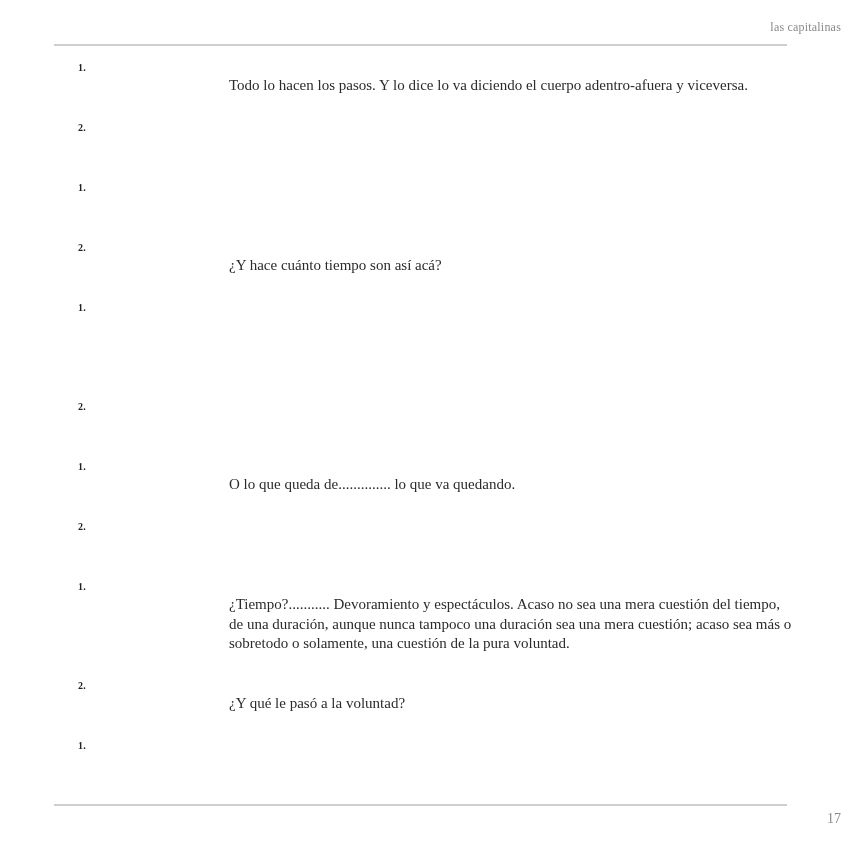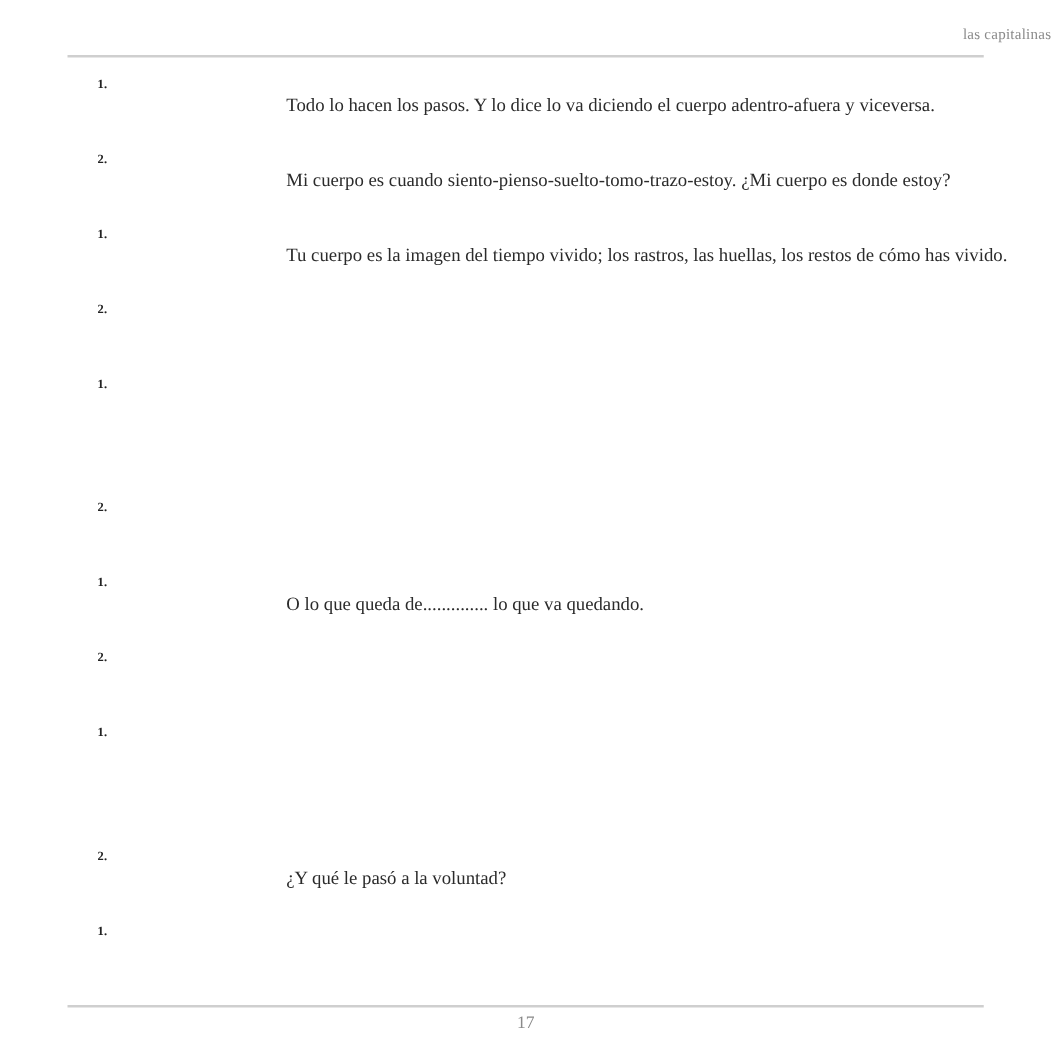--- a/index.html
+++ b/index.html
@@ -32,21 +32,21 @@
       height: 2px;
       background: #cfcfcf;
     }
     .rule.top { top: 44px; }
     .rule.bottom { top: 804px; }
     .folio {
       position: absolute;
       top: 811px;
       left: 0;
       width: 841px;
-      text-align: center;
+      text-align: right;
       font-size: 14px;
       color: #8a8a8a;
     }
     .dialogue {
       position: absolute;
       top: 58px;
       left: 0;
       width: 851px;
     }
     .turn {
@@ -82,44 +82,46 @@
 <div class="running-head">las capitalinas</div>
 <div class="rule top"></div>
 
 <div class="dialogue">
   <div class="turn">
     <span class="speaker">1.</span>
     <div class="speech">Todo lo hacen los pasos.  Y lo dice lo va diciendo el cuerpo adentro-afuera y viceversa.</div>
   </div>
   <div class="turn">
     <span class="speaker">2.</span>
-    <div class="speech">Mi cuerpo es cuando siento-pienso-suelto-tomo-trazo-estoy.  ¿Mi cuerpo es donde estoy?</div>
   </div>
   <div class="turn">
     <span class="speaker">1.</span>
-    <div class="speech">Tu cuerpo es la imagen del tiempo vivido; los rastros, las huellas, los restos de cómo has vivido.</div>
   </div>
   <div class="turn">
     <span class="speaker">2.</span>
+    <div class="speech">¿Y hace cuánto tiempo son así acá?</div>
   </div>
   <div class="turn lines-3">
     <span class="speaker">1.</span>
   </div>
   <div class="turn">
     <span class="speaker">2.</span>
   </div>
   <div class="turn">
     <span class="speaker">1.</span>
     <div class="speech">O lo que queda de.............. lo que va quedando.</div>
   </div>
   <div class="turn">
     <span class="speaker">2.</span>
   </div>
   <div class="turn lines-3">
     <span class="speaker">1.</span>
+    <div class="speech">¿Tiempo?........... Devoramiento y espectáculos.  Acaso no sea una mera cuestión del tiempo,
+de una duración, aunque nunca tampoco una duración sea una mera cuestión; acaso sea más o
+sobretodo o solamente, una cuestión de la pura voluntad.</div>
   </div>
   <div class="turn">
     <span class="speaker">2.</span>
     <div class="speech">¿Y qué le pasó a la voluntad?</div>
   </div>
   <div class="turn">
     <span class="speaker">1.</span>
   </div>
 </div>
 

